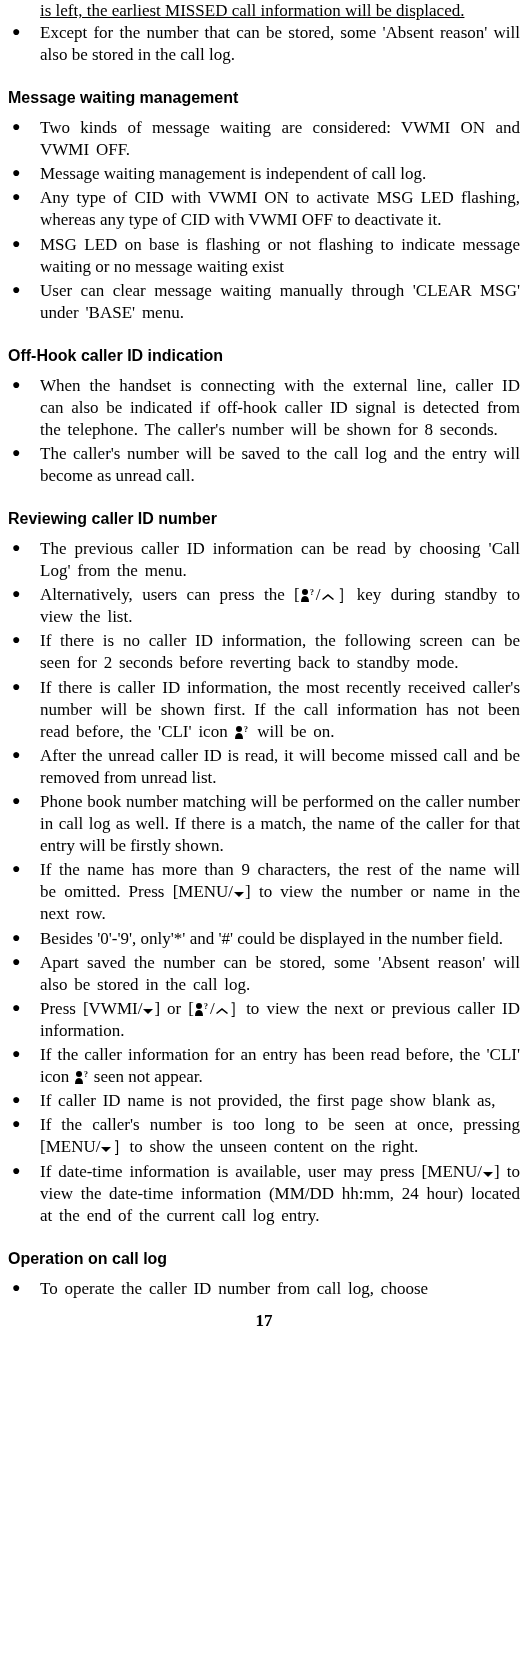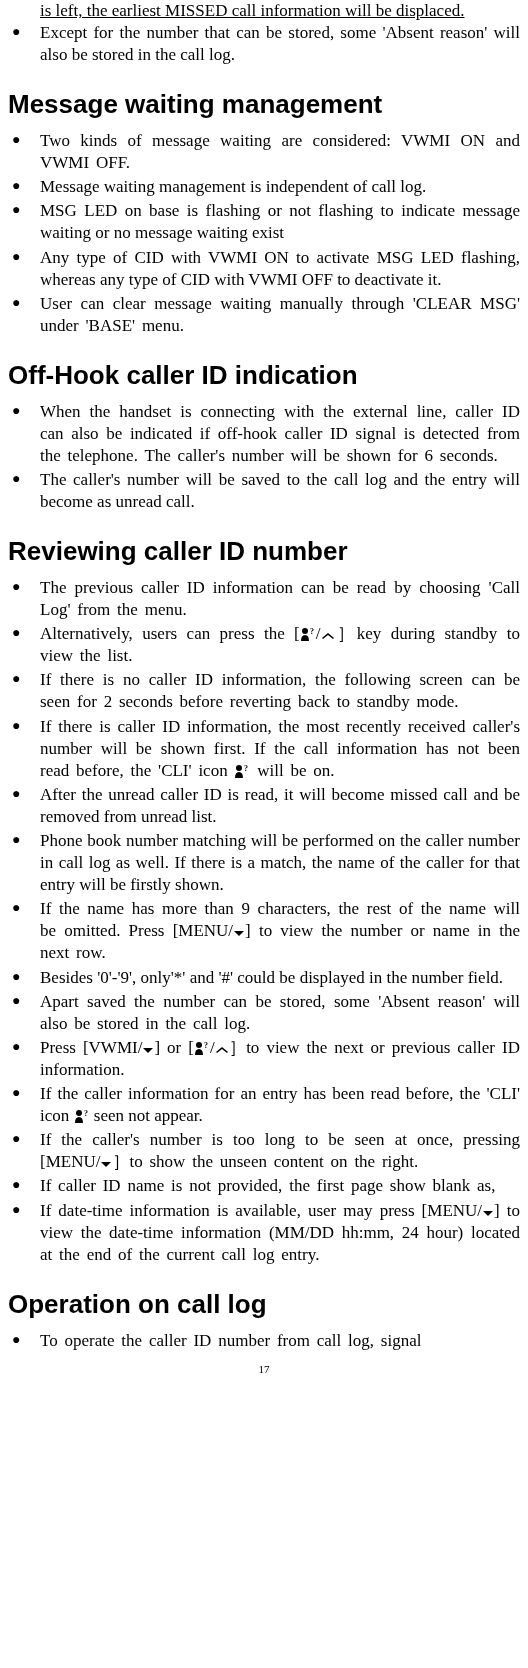--- a/index.html
+++ b/index.html
@@ -9,21 +9,21 @@
       font-size: 17px;
       line-height: 1.3;
       color: #000;
       background: #fff;
       padding: 0 8px;
     }
     .content { padding: 0; }
     h2 {
       font-family: Arial, sans-serif;
       font-weight: bold;
-      font-size: 26px;
+      font-size: 16px;
       margin-top: 22px;
       margin-bottom: 8px;
     }
     ul { list-style: none; padding-left: 32px; }
     li {
       position: relative;
       margin-bottom: 2px;
       text-align: justify;
     }
     li::before {
@@ -53,47 +53,48 @@
       vertical-align: -1px;
     }
     .icon-cli-small {
       display: inline-block;
       width: 16px;
       height: 14px;
       vertical-align: -2px;
     }
     .page-num {
       text-align: center;
-      font-size: 11px;
+      font-size: 17px;
       margin-top: 10px;
+      font-weight: bold;
     }
     .justify-wide { word-spacing: 0.15em; }
   </style>
 </head>
 <body>
 
 <div class="content">
 
   <div class="continuation">is left, the earliest MISSED call information will be displaced.</div>
   <ul>
     <li>Except for the number that can be stored, some 'Absent reason' will also be stored in the call log.</li>
   </ul>
 
   <h2>Message waiting management</h2>
   <ul>
     <li class="justify-wide">Two kinds of message waiting are considered: VWMI ON and VWMI OFF.</li>
     <li>Message waiting management is independent of call log.</li>
+    <li>Any type of CID with VWMI ON to activate MSG LED flashing, whereas any type of CID with VWMI OFF to deactivate it.</li>
     <li>MSG LED on base is flashing or not flashing to indicate message waiting or no message waiting exist</li>
-    <li>Any type of CID with VWMI ON to activate MSG LED flashing, whereas any type of CID with VWMI OFF to deactivate it.</li>
     <li class="justify-wide">User can clear message waiting manually through 'CLEAR MSG' under 'BASE' menu.</li>
   </ul>
 
   <h2>Off-Hook caller ID indication</h2>
   <ul>
-    <li class="justify-wide">When the handset is connecting with the external line, caller ID can also be indicated if off-hook caller ID signal is detected from the telephone. The caller's number will be shown for 6 seconds.</li>
+    <li class="justify-wide">When the handset is connecting with the external line, caller ID can also be indicated if off-hook caller ID signal is detected from the telephone. The caller's number will be shown for 8 seconds.</li>
     <li>The caller's number will be saved to the call log and the entry will become as unread call.</li>
   </ul>
 
   <h2>Reviewing caller ID number</h2>
   <ul>
     <li class="justify-wide">The previous caller ID information can be read by choosing 'Call Log' from the menu.</li>
     <li class="justify-wide">
       <span>Alternatively, users can press the [</span><svg class="icon-cli" viewBox="0 0 16 14">
           <circle cx="5" cy="4" r="3" fill="#000"></circle>
           <path d="M1 14 Q1 8 5 8 Q9 8 9 14 Z" fill="#000"></path>
@@ -130,32 +131,32 @@
           <path d="M1 6 L7 1 L13 6 L12 7 L7 3 L2 7 Z" fill="#000"></path>
         </svg><span>］to view the next or previous caller ID information.</span>
     </li>
     <li>
       <span>If the caller information for an entry has been read before, the 'CLI' icon </span><svg class="icon-cli-small" viewBox="0 0 16 14">
           <circle cx="5" cy="4" r="3" fill="#000"></circle>
           <path d="M1 14 Q1 8 5 8 Q9 8 9 14 Z" fill="#000"></path>
           <text x="10" y="7" font-size="8" font-weight="bold" fill="#000">?</text>
         </svg><span> seen not appear.</span>
     </li>
+    <li class="justify-wide">If caller ID name is not provided, the first page show blank as,</li>
     <li class="justify-wide">
       <span>If the caller's number is too long to be seen at once, pressing [MENU/</span><svg class="icon-down" width="12" height="8" viewBox="0 0 12 8">
           <path d="M1 2 L6 7 L11 2 Z" fill="#000"></path>
         </svg><span>］to show the unseen content on the right.</span>
     </li>
-    <li class="justify-wide">If caller ID name is not provided, the first page show blank as,</li>
     <li class="justify-wide">
       <span>If date-time information is available, user may press [MENU/</span><svg class="icon-down" width="12" height="8" viewBox="0 0 12 8">
           <path d="M1 2 L6 7 L11 2 Z" fill="#000"></path>
         </svg><span>] to view the date-time information (MM/DD hh:mm, 24 hour) located at the end of the current call log entry.</span>
     </li>
   </ul>
 
   <h2>Operation on call log</h2>
   <ul>
-    <li class="justify-wide">To operate the caller ID number from call log, signal</li>
+    <li class="justify-wide">To operate the caller ID number from call log, choose</li>
   </ul>
 
   <div class="page-num">17</div>
 </div>
 
 </body></html>

